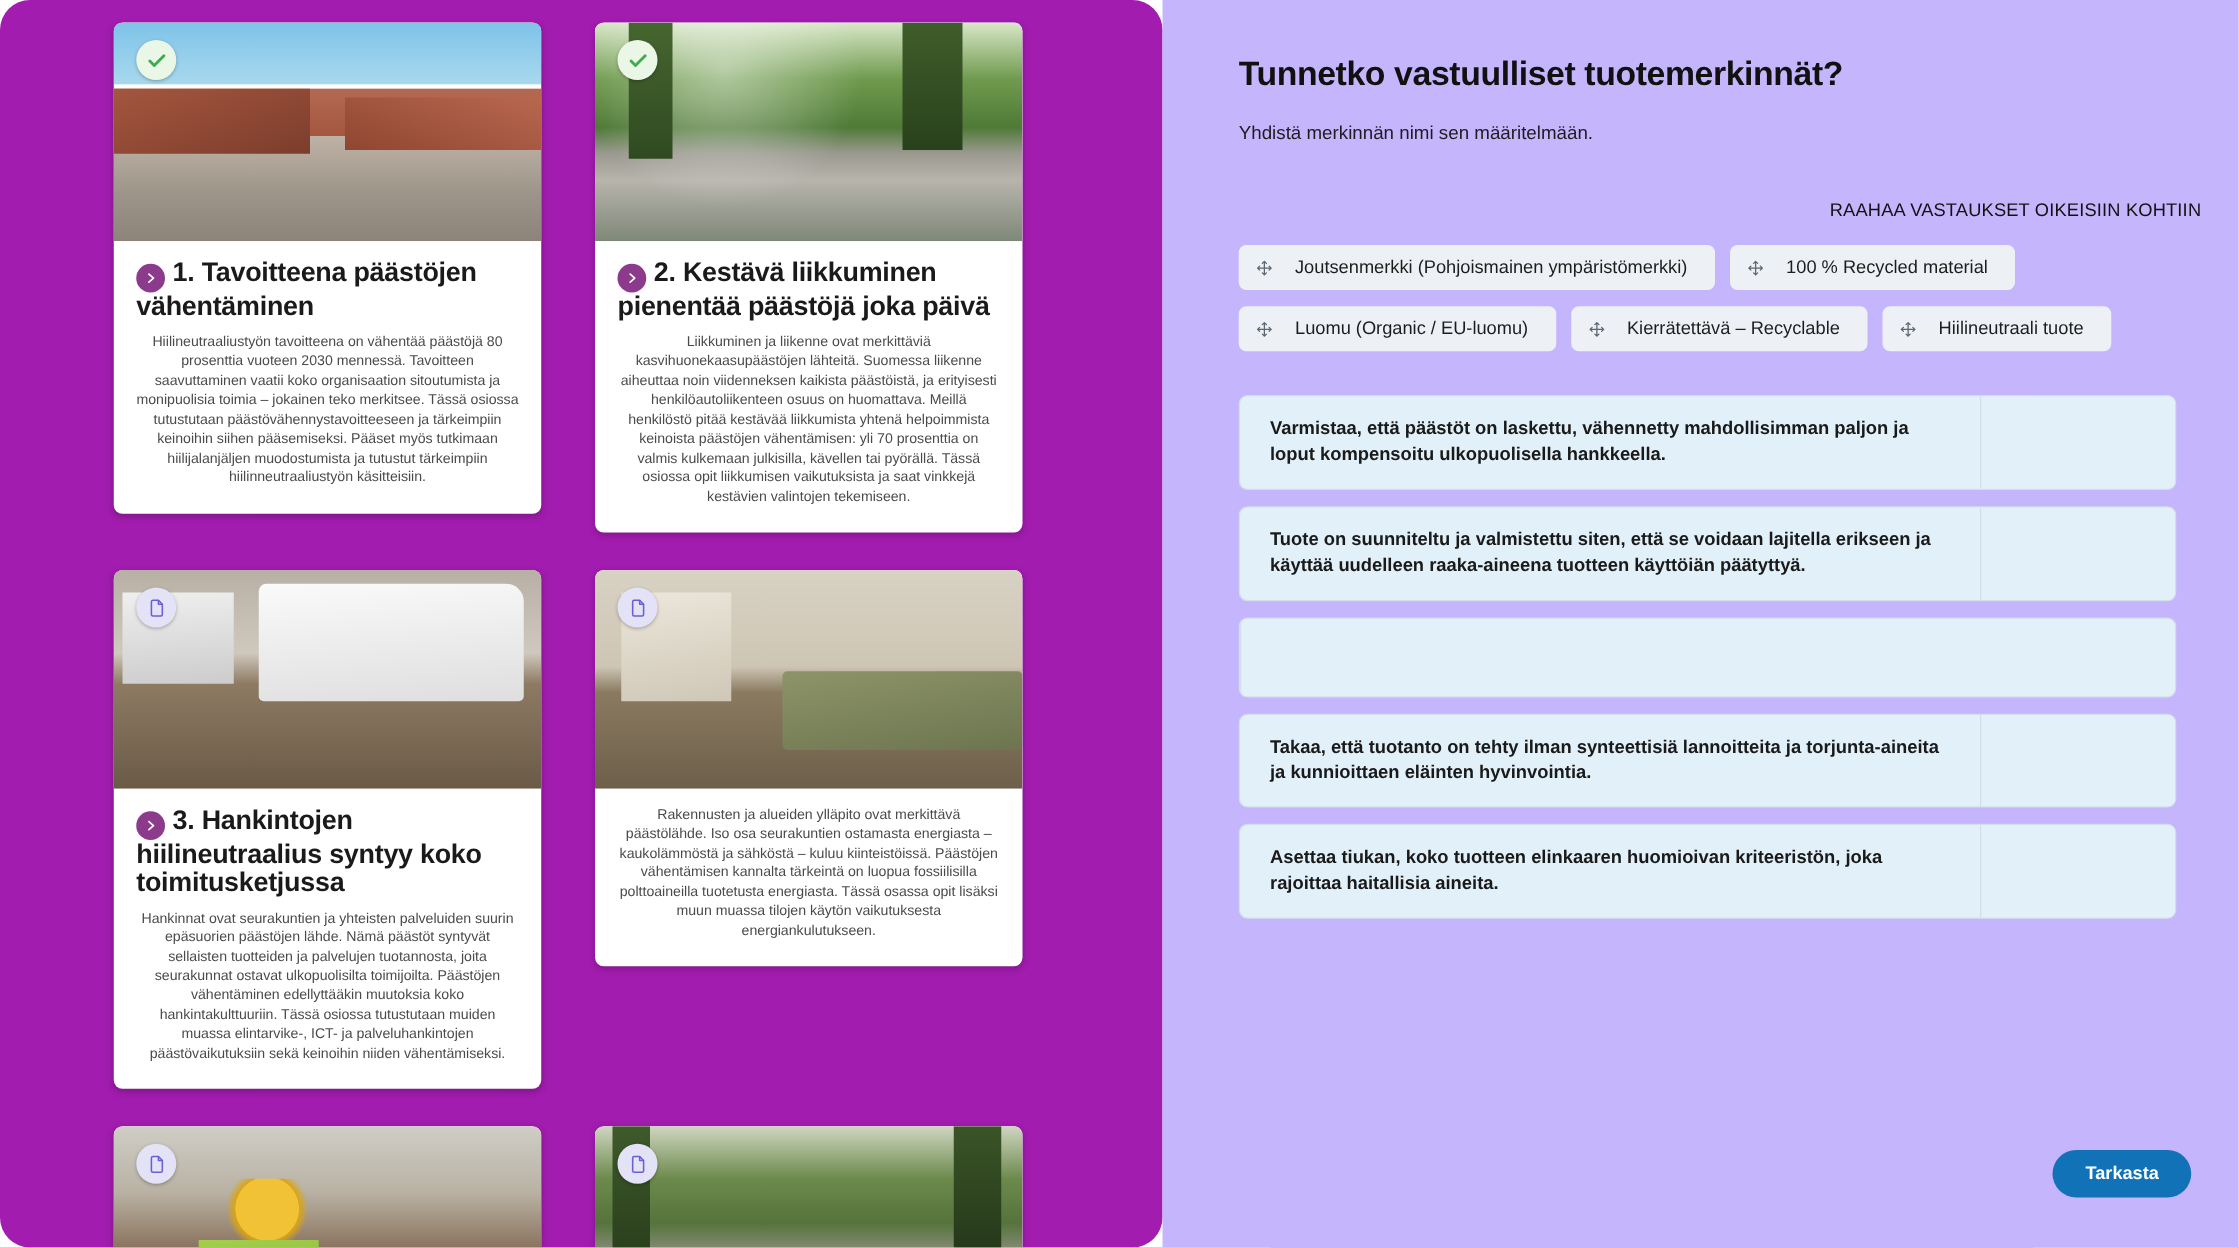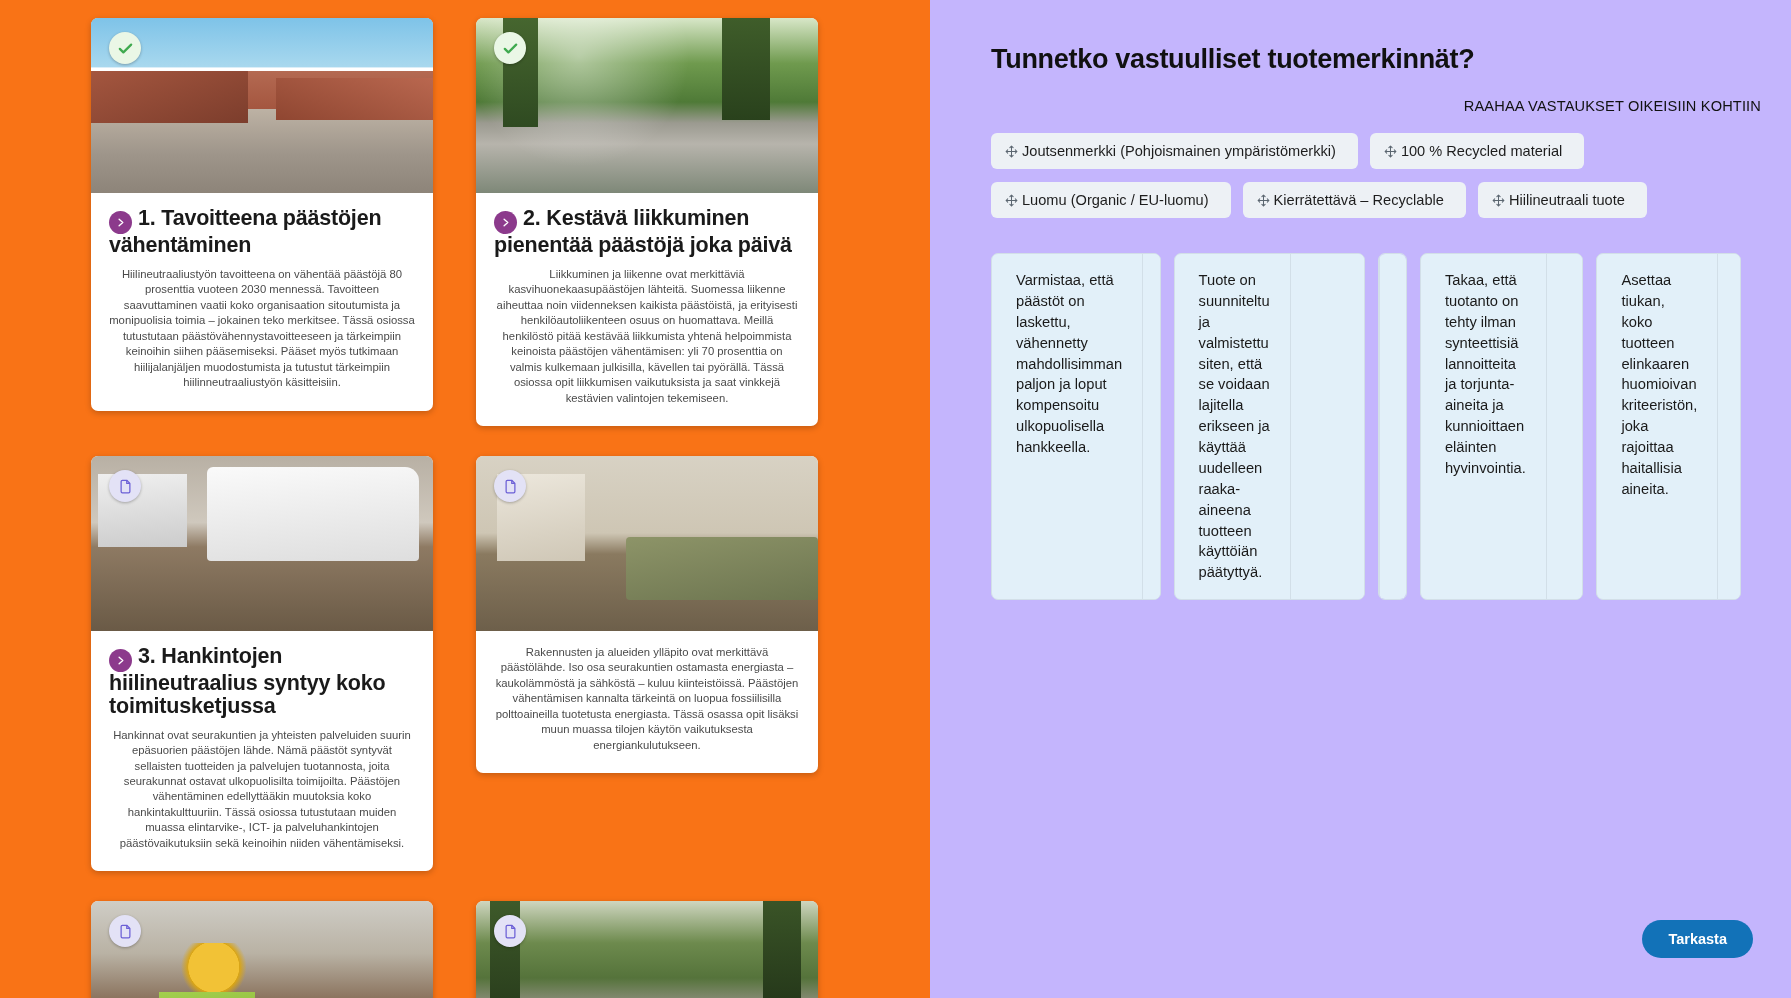--- a/index.html
+++ b/index.html
@@ -12,24 +12,25 @@
   .app {
     position: relative;
     width: 1791px; height: 998px;
     display: flex;
   }
 
   
   .left-pane {
     width: 930px;
     height: 998px;
-    background: #f97316;
+    background: #a21caf;
     position: relative;
     overflow: hidden;
     padding: 18px 0 0 0;
+    border-radius: 24px;
   }
   .card-grid {
     display: grid;
     grid-template-columns: 342px 342px;
     column-gap: 43px;
     row-gap: 30px;
     padding-left: 91px;
   }
   .card {
     background: #ffffff;
@@ -200,30 +201,30 @@
     gap: 13px 12px;
     margin-bottom: 35px;
     max-width: 700px;
   }
   .chip {
     background: #edf1f5;
     border-radius: 6px;
     padding: 10px 22px 10px 14px;
     display: inline-flex;
     align-items: center;
-    gap: 4px;
+    gap: 18px;
     font-size: 14.6px;
     color: #1d1d1d;
     cursor: move;
     white-space: nowrap;
   }
   .drag-handle { color: #5b6670; display:flex; }
   .drag-handle svg { display:block; }
 
-  .answers { display: flex; flex-direction: row; gap: 13px; max-width: 750px; }
+  .answers { display: flex; flex-direction: column; gap: 13px; max-width: 750px; font-weight: bold; }
   .answer-row {
     display: flex;
     background: #e2f0f9;
     border: 1px solid #d2dfe8;
     border-radius: 7px;
     overflow: hidden;
     min-height: 64px;
   }
   .answer-text {
     flex: 1;
@@ -357,20 +358,21 @@
         </div>
 
       </div>
 
     </div>
   </div>
 
   <div class="right-pane">
 
     <h1 class="quiz-title">Tunnetko vastuulliset tuotemerkinnät?</h1>
+    <p class="quiz-sub">Yhdistä merkinnän nimi sen määritelmään.</p>
     <div class="quiz-instr">RAAHAA VASTAUKSET OIKEISIIN KOHTIIN</div>
 
     <div class="chip-tray">
       <div class="chip">
         <span class="drag-handle">
             <svg width="13" height="13" viewBox="0 0 24 24" fill="none" stroke="#5b6670" stroke-width="1.9" stroke-linecap="round" stroke-linejoin="round">
               <path d="M12 2v20M2 12h20M12 2l-3 3M12 2l3 3M12 22l-3-3M12 22l3-3M2 12l3-3M2 12l3 3M22 12l-3-3M22 12l-3 3"></path>
             </svg>
           </span>
         <span>Joutsenmerkki (Pohjoismainen ympäristömerkki)</span>

